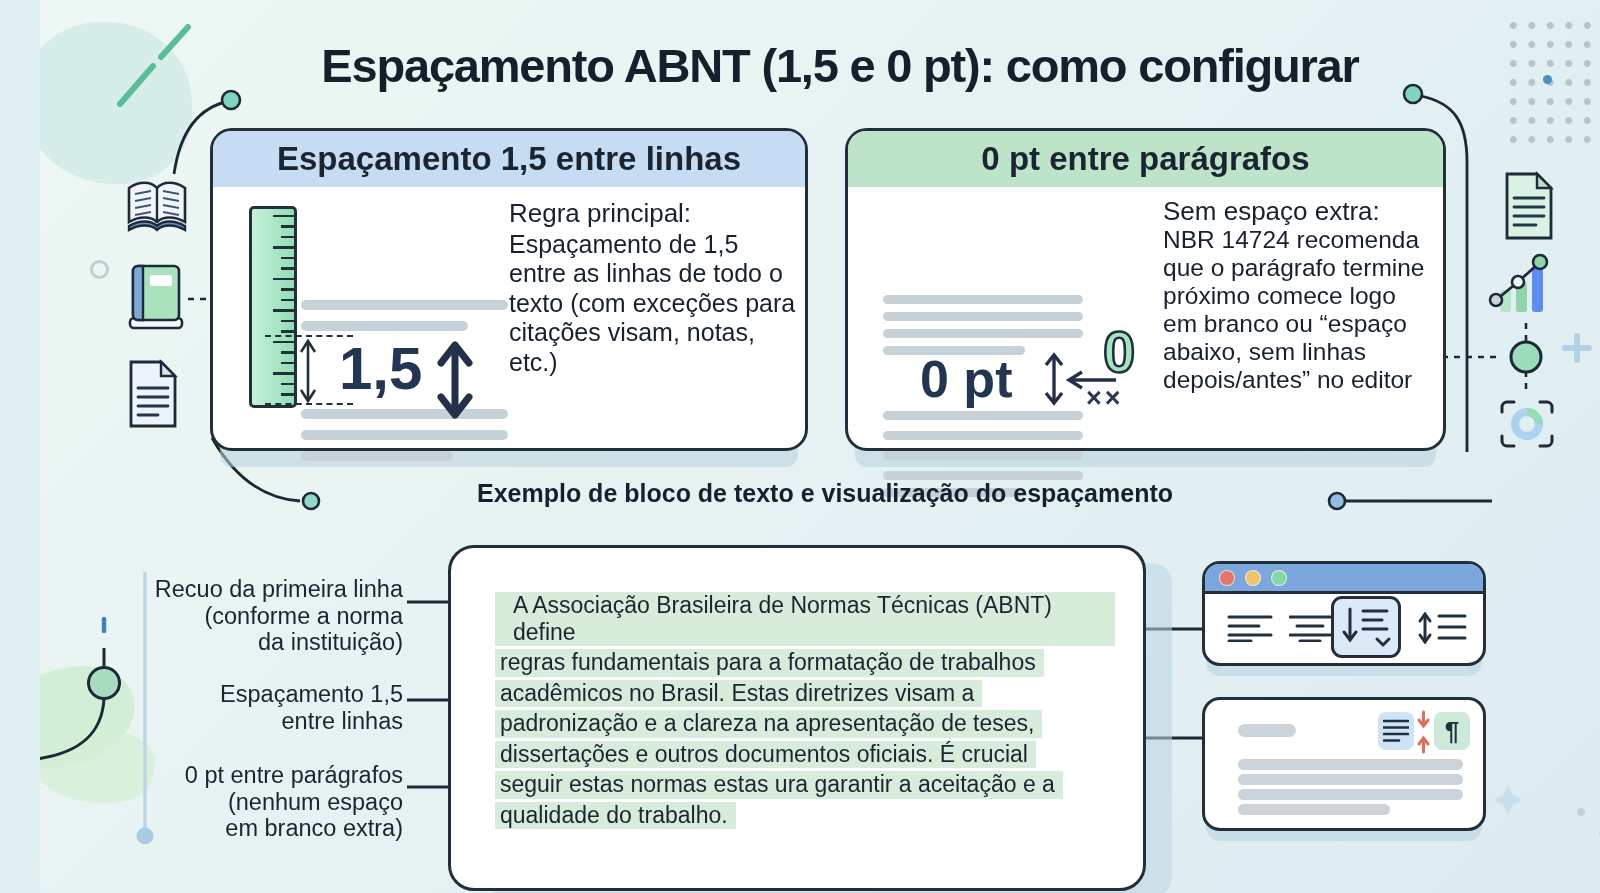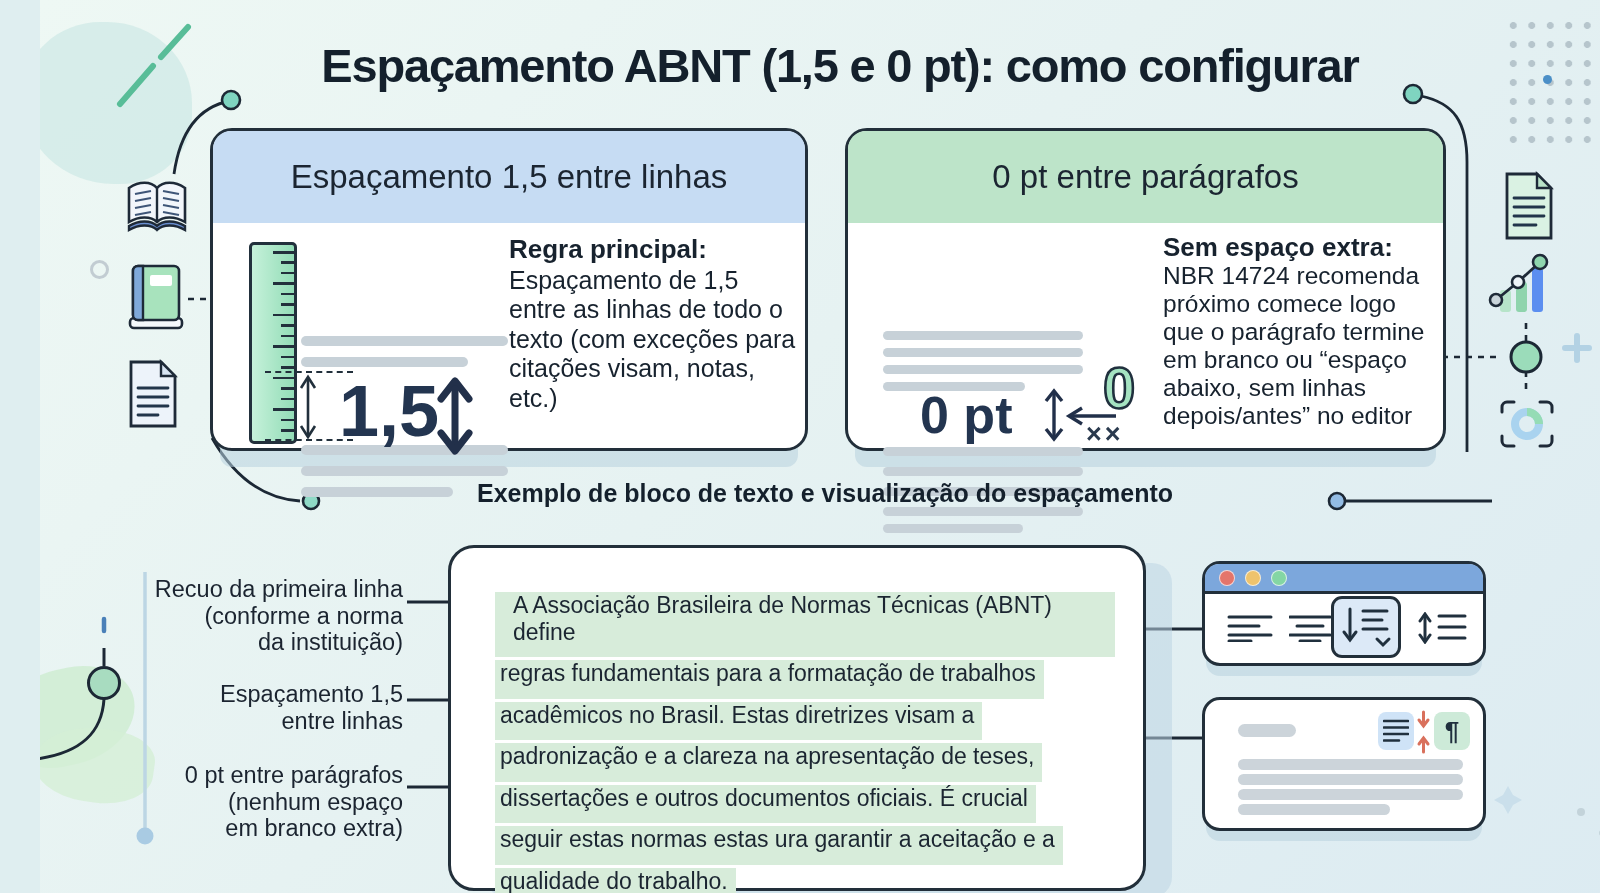--- a/index.html
+++ b/index.html
@@ -16,45 +16,45 @@
     background-size:18.5px 19px;background-position:2px 2px;}
   .dot-blue{left:1503px;top:75px;width:9px;height:9px;border-radius:50%;background:#4b8fc7;}
   .ring-gray{left:50px;top:260px;width:13px;height:13px;border:3px solid #c2ccd2;border-radius:50%;}
   
   .page-title{left:0;top:38px;width:1600px;text-align:center;font-size:47px;font-weight:800;letter-spacing:-1.2px;color:#14202c;}
   .section-title{left:0;top:479px;width:1570px;text-align:center;font-size:25px;font-weight:800;color:#14202c;}
   
   .card{background:#fff;border:3px solid #222f3a;border-radius:22px;box-shadow:0 26px 0 -10px rgba(184,210,223,.55);}
   .card-left{left:170px;top:128px;width:592px;height:317px;}
   .card-right{left:805px;top:128px;width:595px;height:317px;}
-  .card-header{height:92px;border-radius:18px 18px 0 0;display:flex;align-items:center;justify-content:center;
-    font-size:33px;font-weight:400;color:#1b2531;}
+  .card-header{height:56px;border-radius:18px 18px 0 0;display:flex;align-items:center;justify-content:center;
+    font-size:33px;font-weight:700;color:#1b2531;}
   .hdr-blue{background:#c6dcf3;}
   .hdr-green{background:#bde4c9;}
   .card-body{position:relative;height:238px;}
   .tline{position:absolute;height:10px;border-radius:5px;background:#c7d1d8;}
   .tline.sm{height:9px;}
   .ruler{position:absolute;left:36px;top:-28px;width:42px;height:196px;border:3px solid #22303c;border-radius:5px;
     background:linear-gradient(90deg,#c6f1da,#93ddb7);}
   .ruler::before{content:"";position:absolute;right:0;top:6px;bottom:4px;width:13px;
     background:repeating-linear-gradient(to bottom,#22303c 0 2.5px,transparent 2.5px 10.5px);}
   .ruler::after{content:"";position:absolute;right:0;top:6px;bottom:4px;width:21px;
     background:repeating-linear-gradient(to bottom,#22303c 0 2.5px,transparent 2.5px 31.5px);}
   .dash-guide{position:absolute;width:88px;border-top:2.6px dashed #22303c;}
   .big-val{position:absolute;font-weight:800;color:#233550;line-height:1;}
   .rule-text{position:absolute;width:302px;font-size:25px;line-height:29.5px;color:#17222e;}
-  .rule-title{font-weight:700;font-size:26px;margin-bottom:1px;}
+  .rule-title{font-weight:400;font-size:26px;margin-bottom:1px;}
   .zero-badge{position:absolute;font-size:58px;font-weight:800;color:#a5e3c1;-webkit-text-stroke:2.6px #20303e;line-height:1;}
   .xx{position:absolute;font-size:27px;font-weight:800;color:#2a3a4e;letter-spacing:3px;line-height:1;}
   
   .ex-card{left:408px;top:545px;width:692px;height:340px;background:#fff;border:3px solid #222f3a;border-radius:26px;
     box-shadow:32px 12px 0 -6px rgba(190,214,227,.55);}
   .para{position:absolute;left:44px;top:44px;width:620px;}
   .pline{margin:0 0 3px;}
-  .pline span{display:inline-block;background:#d7ecda;color:#1b2531;font-size:23px;line-height:26.5px;padding:0 8px 12px 5px;}
+  .pline span{display:inline-block;background:#d7ecda;color:#1b2531;font-size:23px;line-height:26.5px;padding:0 8px 1px 5px;}
   .pline.indent span{padding-left:18px;}
   .ann{position:absolute;right:1237px;text-align:right;font-size:23.5px;line-height:26.5px;color:#1b2430;font-weight:500;white-space:nowrap;}
   
   .mock{position:absolute;background:#fff;border:3px solid #222f3a;border-radius:18px;box-shadow:0 14px 0 -4px rgba(184,210,223,.55);}
   .mock-browser{left:1162px;top:561px;width:278px;height:99px;}
   .titlebar{height:27px;border-radius:14px 14px 0 0;background:#7ca7dc;border-bottom:3px solid #222f3a;display:flex;align-items:center;gap:10px;padding-left:14px;}
   .light{width:14px;height:14px;border-radius:50%;border:1.5px solid rgba(255,255,255,.7);}
   .l-red{background:#e4756b;} .l-yellow{background:#eec36d;} .l-green{background:#84d6a4;}
   .toolbar{position:relative;height:66px;}
   .tb-ic{position:absolute;top:16px;}
@@ -190,21 +190,21 @@
       <div class="tline" style="left:88px;top:264px;width:152px;"></div>
       <div class="dash-guide" style="left:52px;top:148px;"></div>
       <div class="dash-guide" style="left:52px;top:216px;"></div>
       <svg class="abs" style="left:84px;top:150px;" width="22" height="68" viewBox="0 0 22 68">
         <g stroke="#22303c" stroke-width="2.6" fill="none">
           <path d="M11,5 V63"></path>
             <path d="M4,15 L11,4 L18,15"></path>
             <path d="M4,53 L11,64 L18,53"></path>
         </g>
       </svg>
-      <div class="big-val" style="left:126px;top:152px;font-size:72px;">1,5</div>
+      <div class="big-val" style="left:126px;top:152px;font-size:60px;">1,5</div>
       <svg class="abs" style="left:222px;top:150px;" width="40" height="86" viewBox="0 0 40 86">
         <g stroke="#22304a" stroke-width="7" fill="none" stroke-linecap="round" stroke-linejoin="round">
           <path d="M6,26 L20,8 L34,26"></path>
             <path d="M20,16 V70"></path>
             <path d="M6,60 L20,78 L34,60"></path>
         </g>
       </svg>
       <div class="rule-text" style="left:296px;top:12px;">
         <div class="rule-title">Regra principal:</div>
         <div>Espaçamento de 1,5</div>
@@ -242,22 +242,22 @@
       <div class="zero-badge" style="left:255px;top:136px;">0</div>
       <div class="xx" style="left:238px;top:198px;">××</div>
       <div class="tline sm" style="left:35px;top:224px;width:200px;"></div>
       <div class="tline sm" style="left:35px;top:244px;width:200px;"></div>
       <div class="tline sm" style="left:35px;top:264px;width:200px;"></div>
       <div class="tline sm" style="left:35px;top:284px;width:200px;"></div>
       <div class="tline sm" style="left:35px;top:301px;width:140px;"></div>
       <div class="rule-text" style="left:315px;top:10px;width:285px;font-size:24.5px;line-height:28px;">
         <div class="rule-title">Sem espaço extra:</div>
         <div>NBR 14724 recomenda</div>
+        <div>que o parágrafo termine</div>
         <div>próximo comece logo</div>
-        <div>que o parágrafo termine</div>
         <div>em branco ou “espaço</div>
         <div>abaixo, sem linhas</div>
         <div>depois/antes” no editor</div>
       </div>
     </div>
   </div>
 
   <div class="abs section-title">Exemplo de bloco de texto e visualização do espaçamento</div>
 
   <div class="ann" style="top:576px;">

